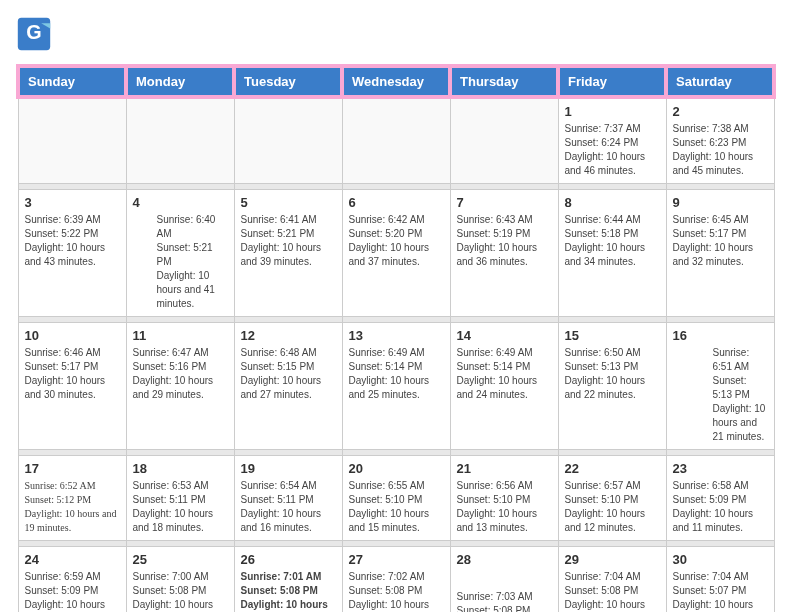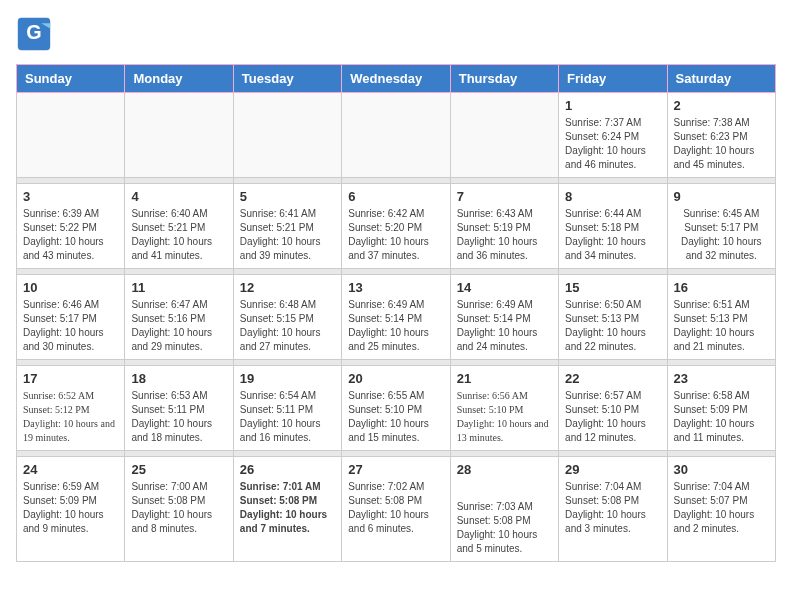--- a/index.html
+++ b/index.html
@@ -51,21 +51,21 @@
       border-collapse: collapse;
       border: 1px solid #ccc;
     }
     .calendar th {
       background-color: #3a7dc9;
       color: #fff;
       font-size: 13px;
       font-weight: bold;
       padding: 6px 8px;
       text-align: left;
-      border: 1px solid #f9a8d4;
+      border: 4px solid #f9a8d4;
     }
     .calendar td {
       vertical-align: top;
       padding: 5px 6px;
       font-size: 11px;
       color: #333;
       border: 1px solid #ccc;
       width: calc(100% / 7);
       min-height: 80px;
       background: #fff;
@@ -156,21 +156,21 @@
       </tr>
       <tr>
         <td>
           <span class="day-num">3</span>
           <div class="day-info" style="white-space: pre-line;">Sunrise: 6:39 AM
 Sunset: 5:22 PM
 Daylight: 10 hours and 43 minutes.</div>
         </td>
         <td>
           <span class="day-num">4</span>
-          <div class="day-info" style="white-space: pre-line;">Sunrise: 6:40 AM
+          <div class="day-info" style="white-space: pre-line; margin-left: 24px;">Sunrise: 6:40 AM
 Sunset: 5:21 PM
 Daylight: 10 hours and 41 minutes.</div>
         </td>
         <td>
           <span class="day-num">5</span>
           <div class="day-info" style="white-space: pre-line;">Sunrise: 6:41 AM
 Sunset: 5:21 PM
 Daylight: 10 hours and 39 minutes.</div>
         </td>
         <td>
@@ -186,21 +186,21 @@
 Daylight: 10 hours and 36 minutes.</div>
         </td>
         <td>
           <span class="day-num">8</span>
           <div class="day-info" style="white-space: pre-line;">Sunrise: 6:44 AM
 Sunset: 5:18 PM
 Daylight: 10 hours and 34 minutes.</div>
         </td>
         <td>
           <span class="day-num">9</span>
-          <div class="day-info" style="white-space: pre-line; text-align: center;">Sunrise: 6:45 AM
+          <div class="day-info" style="white-space: pre-line;">Sunrise: 6:45 AM
 Sunset: 5:17 PM
 Daylight: 10 hours and 32 minutes.</div>
         </td>
       </tr>
       <tr class="row-separator">
         <td></td>
         <td></td>
         <td></td>
         <td></td>
         <td></td>
@@ -239,21 +239,21 @@
 Daylight: 10 hours and 24 minutes.</div>
         </td>
         <td>
           <span class="day-num">15</span>
           <div class="day-info" style="white-space: pre-line;">Sunrise: 6:50 AM
 Sunset: 5:13 PM
 Daylight: 10 hours and 22 minutes.</div>
         </td>
         <td>
           <span class="day-num">16</span>
-          <div class="day-info" style="white-space: pre-line;">Sunrise: 6:51 AM
+          <div class="day-info" style="white-space: pre-line; margin-left: 40px;">Sunrise: 6:51 AM
 Sunset: 5:13 PM
 Daylight: 10 hours and 21 minutes.</div>
         </td>
       </tr>
       <tr class="row-separator">
         <td></td>
         <td></td>
         <td></td>
         <td></td>
         <td></td>
@@ -280,21 +280,21 @@
 Daylight: 10 hours and 16 minutes.</div>
         </td>
         <td>
           <span class="day-num">20</span>
           <div class="day-info" style="white-space: pre-line;">Sunrise: 6:55 AM
 Sunset: 5:10 PM
 Daylight: 10 hours and 15 minutes.</div>
         </td>
         <td>
           <span class="day-num">21</span>
-          <div class="day-info" style="white-space: pre-line; font-family: Liberation Serif, serif;">Sunrise: 6:56 AM
+          <div class="day-info" style="white-space: pre-line;">Sunrise: 6:56 AM
 Sunset: 5:10 PM
 Daylight: 10 hours and 13 minutes.</div>
         </td>
         <td>
           <span class="day-num">22</span>
           <div class="day-info" style="white-space: pre-line;">Sunrise: 6:57 AM
 Sunset: 5:10 PM
 Daylight: 10 hours and 12 minutes.</div>
         </td>
         <td>

